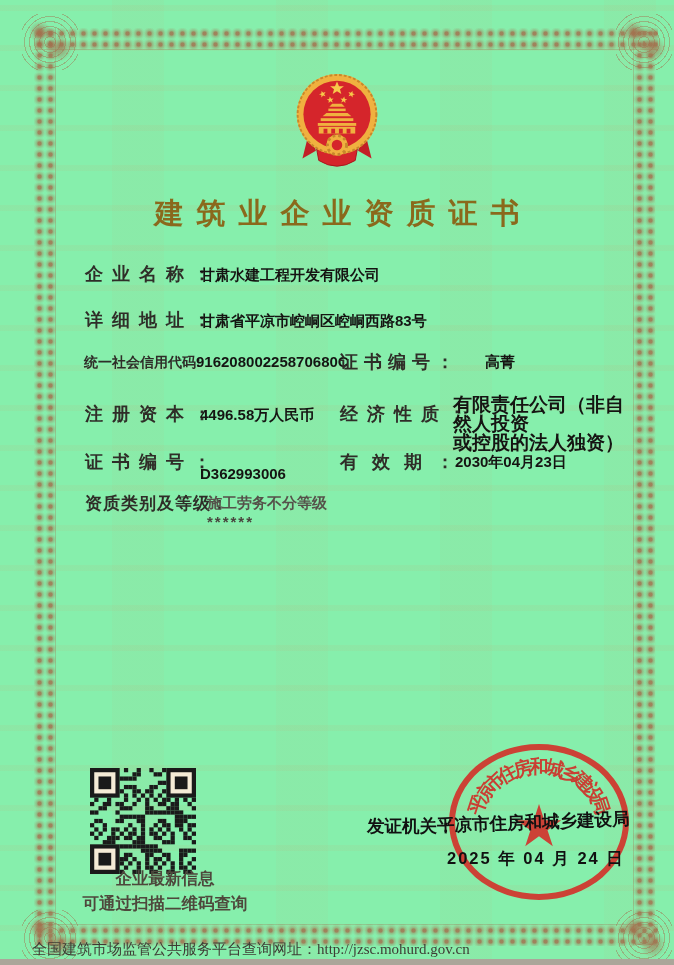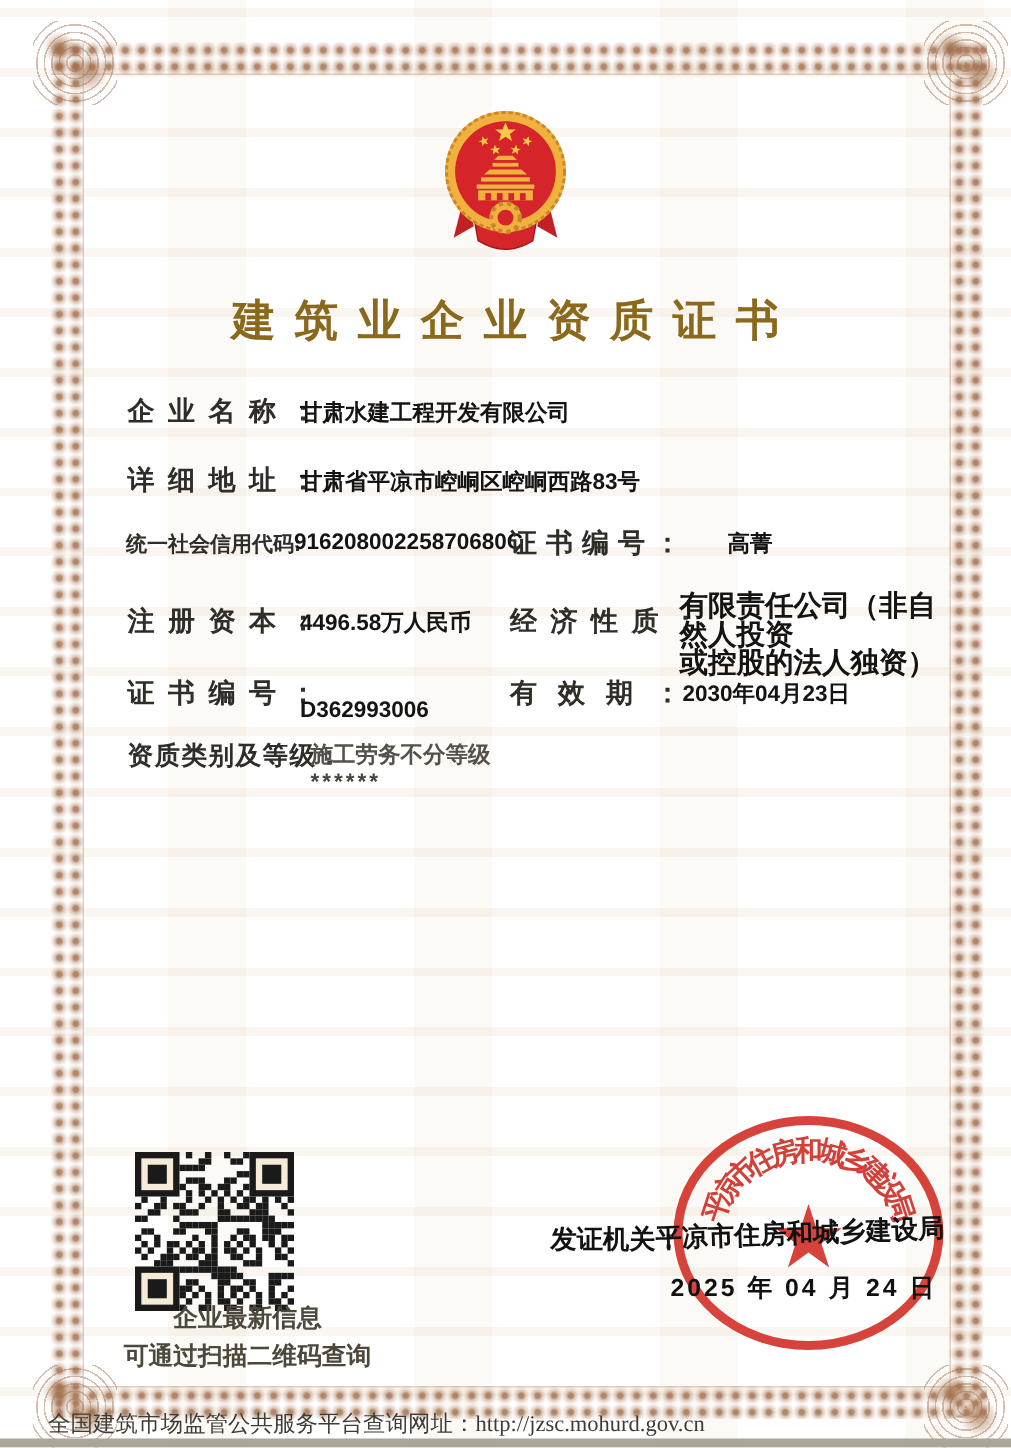--- a/index.html
+++ b/index.html
@@ -3,21 +3,21 @@
 <meta charset="utf-8">
 <style>
   html,body{margin:0;padding:0;}
   body{
     width:674px;height:965px;
     font-family:"Liberation Sans","DejaVu Sans",sans-serif;
     background:#e8e0cd;
   }
   .page{
     position:relative;width:674px;height:965px;overflow:hidden;
-    background:#ffffff;
+    background:#86efac;
   }
   
   .page::before{
     content:"";position:absolute;inset:0;pointer-events:none;
     background:
       repeating-linear-gradient(0deg, transparent 0 34px, rgba(201,164,112,.10) 34px 40px),
       repeating-linear-gradient(90deg, transparent 0 112px, rgba(201,164,112,.06) 112px 164px);
   }
   
   .strip{

